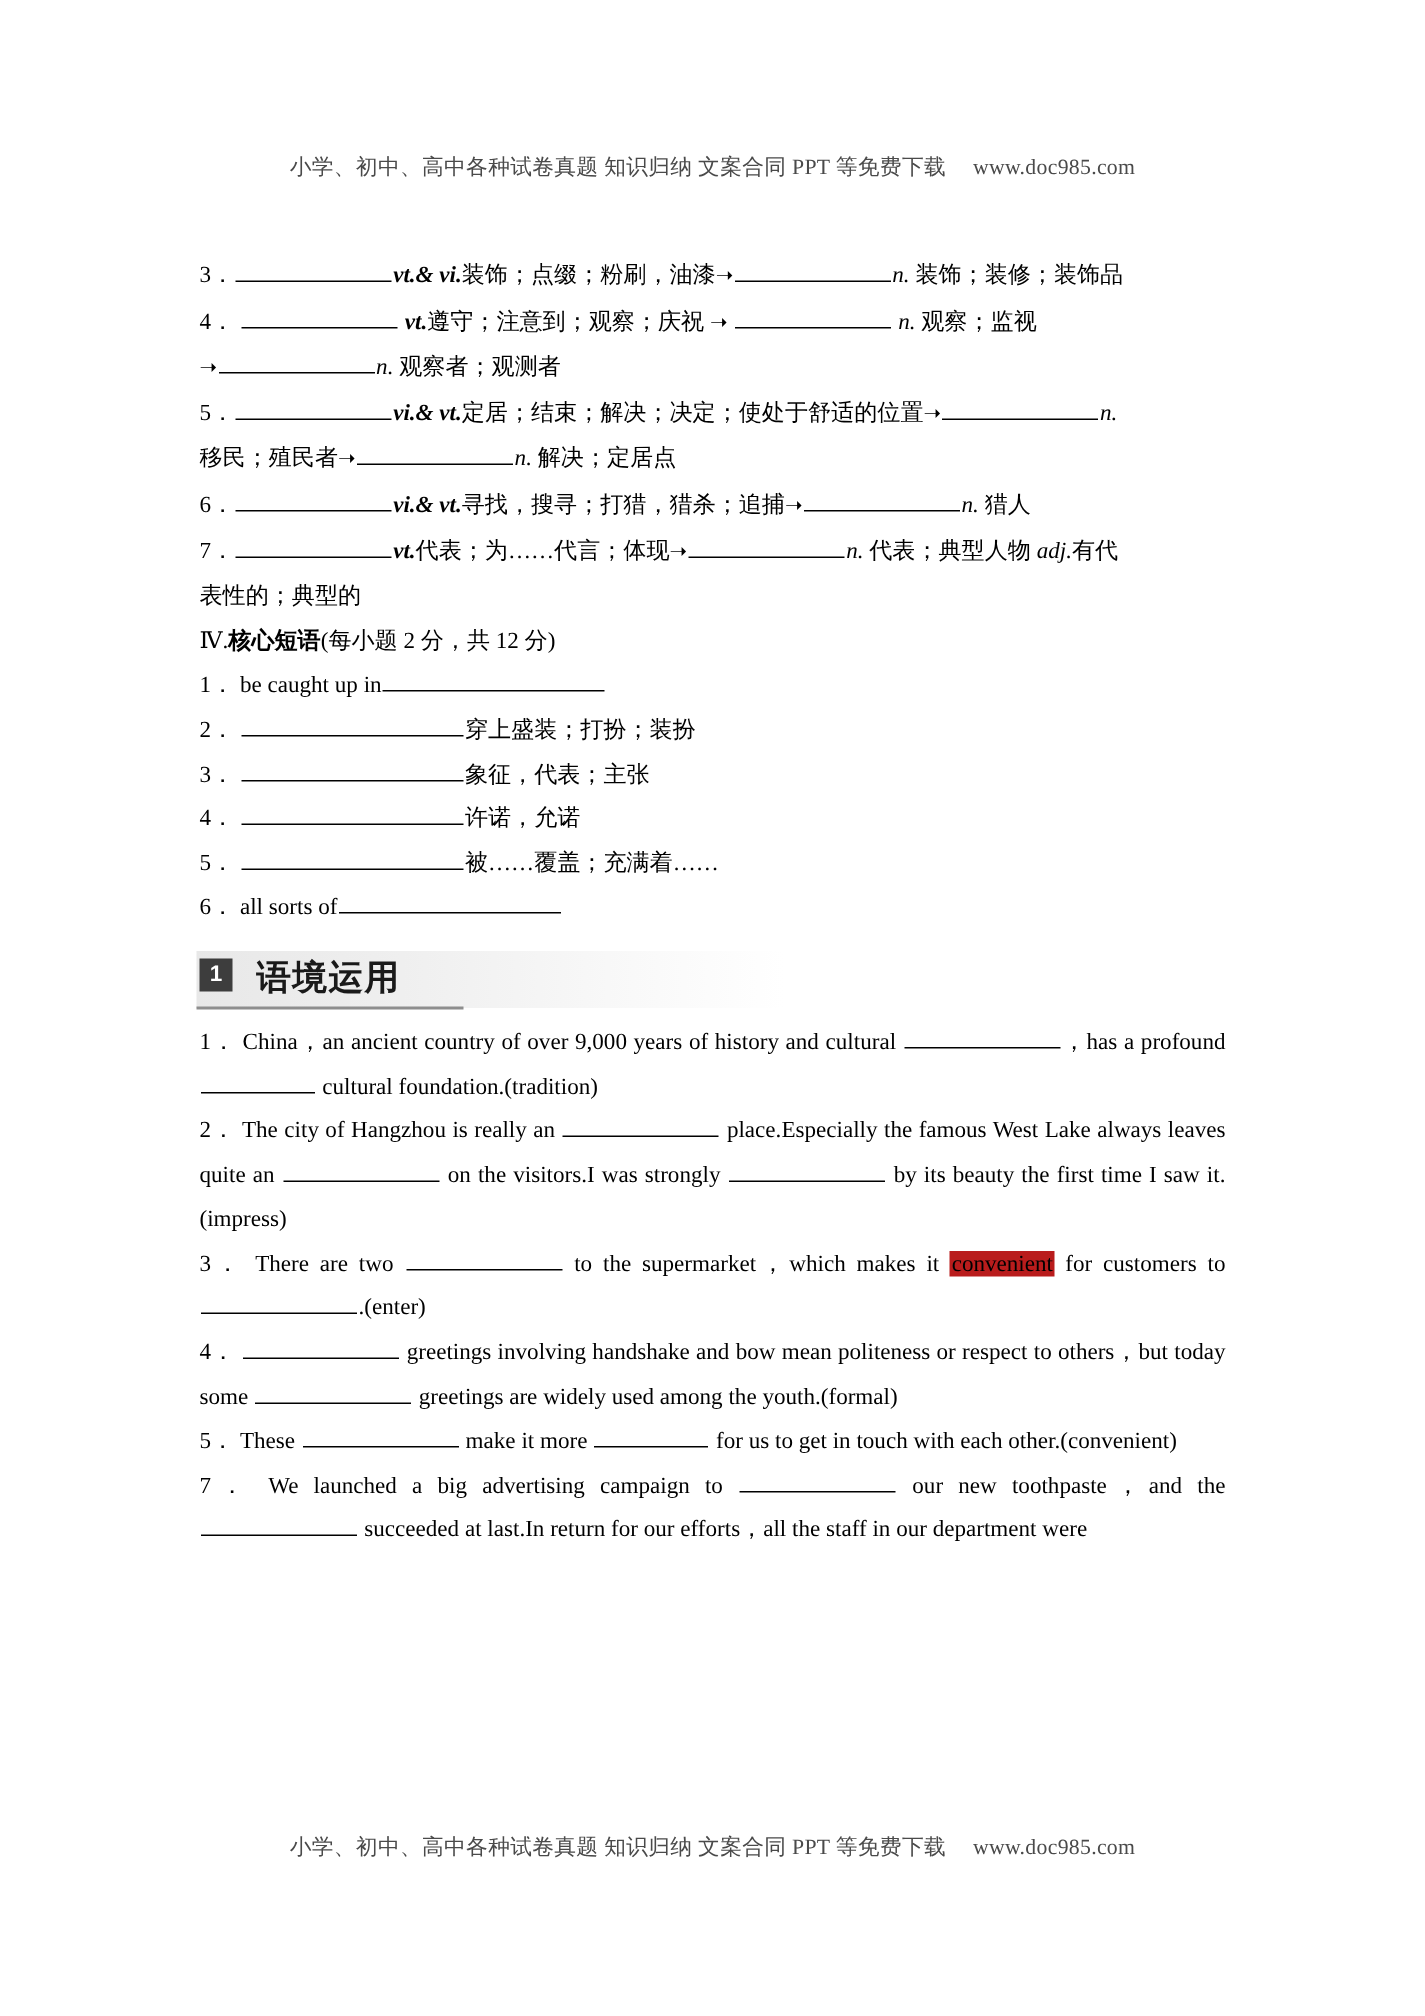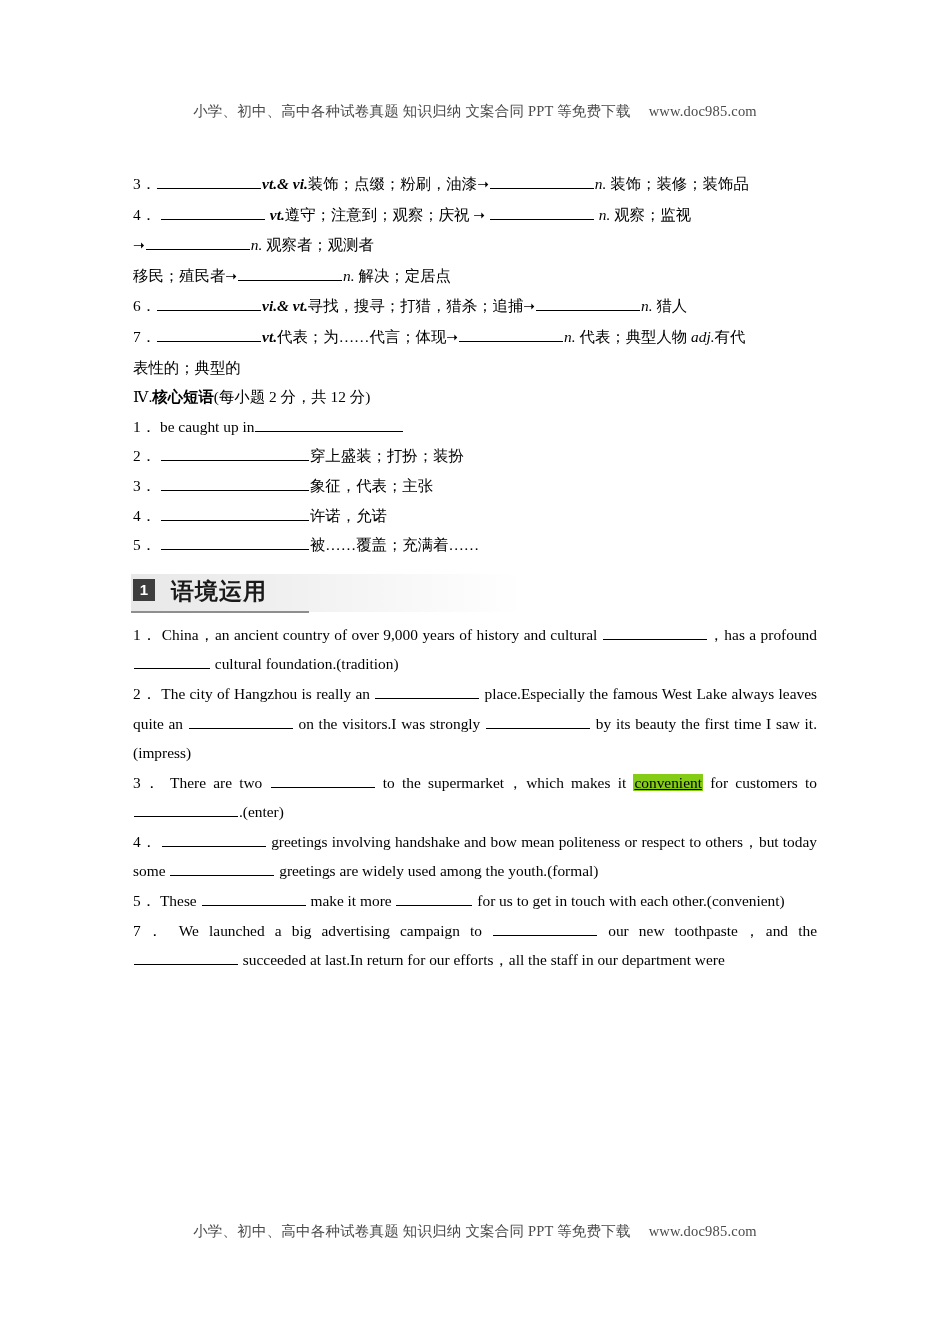--- a/index.html
+++ b/index.html
@@ -67,23 +67,22 @@
     height: .95em;
     margin: 0 1px;
   }
   .b-sm { width: 76px; }
   .b-lg { width: 104px; }
   .b-ph { width: 148px; }
 
   .arrow { font-size: 14px; }
 
   .hl {
-    background: #84cc16;
+    background: #b91c1c;
     padding: 0 1px;
-    text-decoration: underline;
   }
 
   
   .banner {
     position: relative;
     height: 34px;
     margin-top: 16px;
     margin-bottom: 10px;
   }
   .banner-bg {
@@ -147,20 +146,23 @@
     </p>
 
     <p class="line" style="text-align:justify;text-align-last:left;">
       <span class="num">4．</span>&nbsp;<span class="blank b-lg"></span>&nbsp;<span class="it bold">vt.</span><span class="zh">遵守；注意到；观察；庆祝</span>&nbsp;<span class="arrow">➝</span>&nbsp;<span class="blank b-lg"></span>&nbsp;<span class="it">n.</span>&nbsp;<span class="zh">观察；监视</span>
     </p>
     <p class="line">
       <span class="arrow">➝</span><span class="blank b-lg"></span><span class="it">n.</span>&nbsp;<span class="zh">观察者；观测者</span>
     </p>
 
     <p class="line">
+      <span class="num">5．</span><span class="blank b-lg"></span><span class="it bold">vi.&amp; vt.</span><span class="zh">定居；结束；解决；决定；使处于舒适的位置</span><span class="arrow">➝</span><span class="blank b-lg"></span><span class="it">n.</span>
+    </p>
+    <p class="line">
       <span class="zh">移民；殖民者</span><span class="arrow">➝</span><span class="blank b-lg"></span><span class="it">n.</span>&nbsp;<span class="zh">解决；定居点</span>
     </p>
 
     <p class="line">
       <span class="num">6．</span><span class="blank b-lg"></span><span class="it bold">vi.&amp; vt.</span><span class="zh">寻找，搜寻；打猎，猎杀；追捕</span><span class="arrow">➝</span><span class="blank b-lg"></span><span class="it">n.</span>&nbsp;<span class="zh">猎人</span>
     </p>
 
     <p class="line">
       <span class="num">7．</span><span class="blank b-lg"></span><span class="it bold">vt.</span><span class="zh">代表；为……代言；体现</span><span class="arrow">➝</span><span class="blank b-lg"></span><span class="it">n.</span>&nbsp;<span class="zh">代表；典型人物</span>&nbsp;<span class="it">adj.</span><span class="zh">有代</span>
     </p>
@@ -180,20 +182,23 @@
       <span class="num">2．</span>&nbsp;<span class="blank b-ph"></span><span class="zh">穿上盛装；打扮；装扮</span>
     </p>
     <p class="line">
       <span class="num">3．</span>&nbsp;<span class="blank b-ph"></span><span class="zh">象征，代表；主张</span>
     </p>
     <p class="line">
       <span class="num">4．</span>&nbsp;<span class="blank b-ph"></span><span class="zh">许诺，允诺</span>
     </p>
     <p class="line">
       <span class="num">5．</span>&nbsp;<span class="blank b-ph"></span><span class="zh">被……覆盖；充满着……</span>
+    </p>
+    <p class="line">
+      <span class="num">6．</span>&nbsp;<span>all sorts of</span><span class="blank b-ph"></span>
     </p>
 
     <div class="banner">
       <div class="banner-bg"></div>
       <div class="banner-badge">1</div>
       <div class="banner-title zh">语境运用</div>
       <div class="banner-rule"></div>
     </div>
 
 

